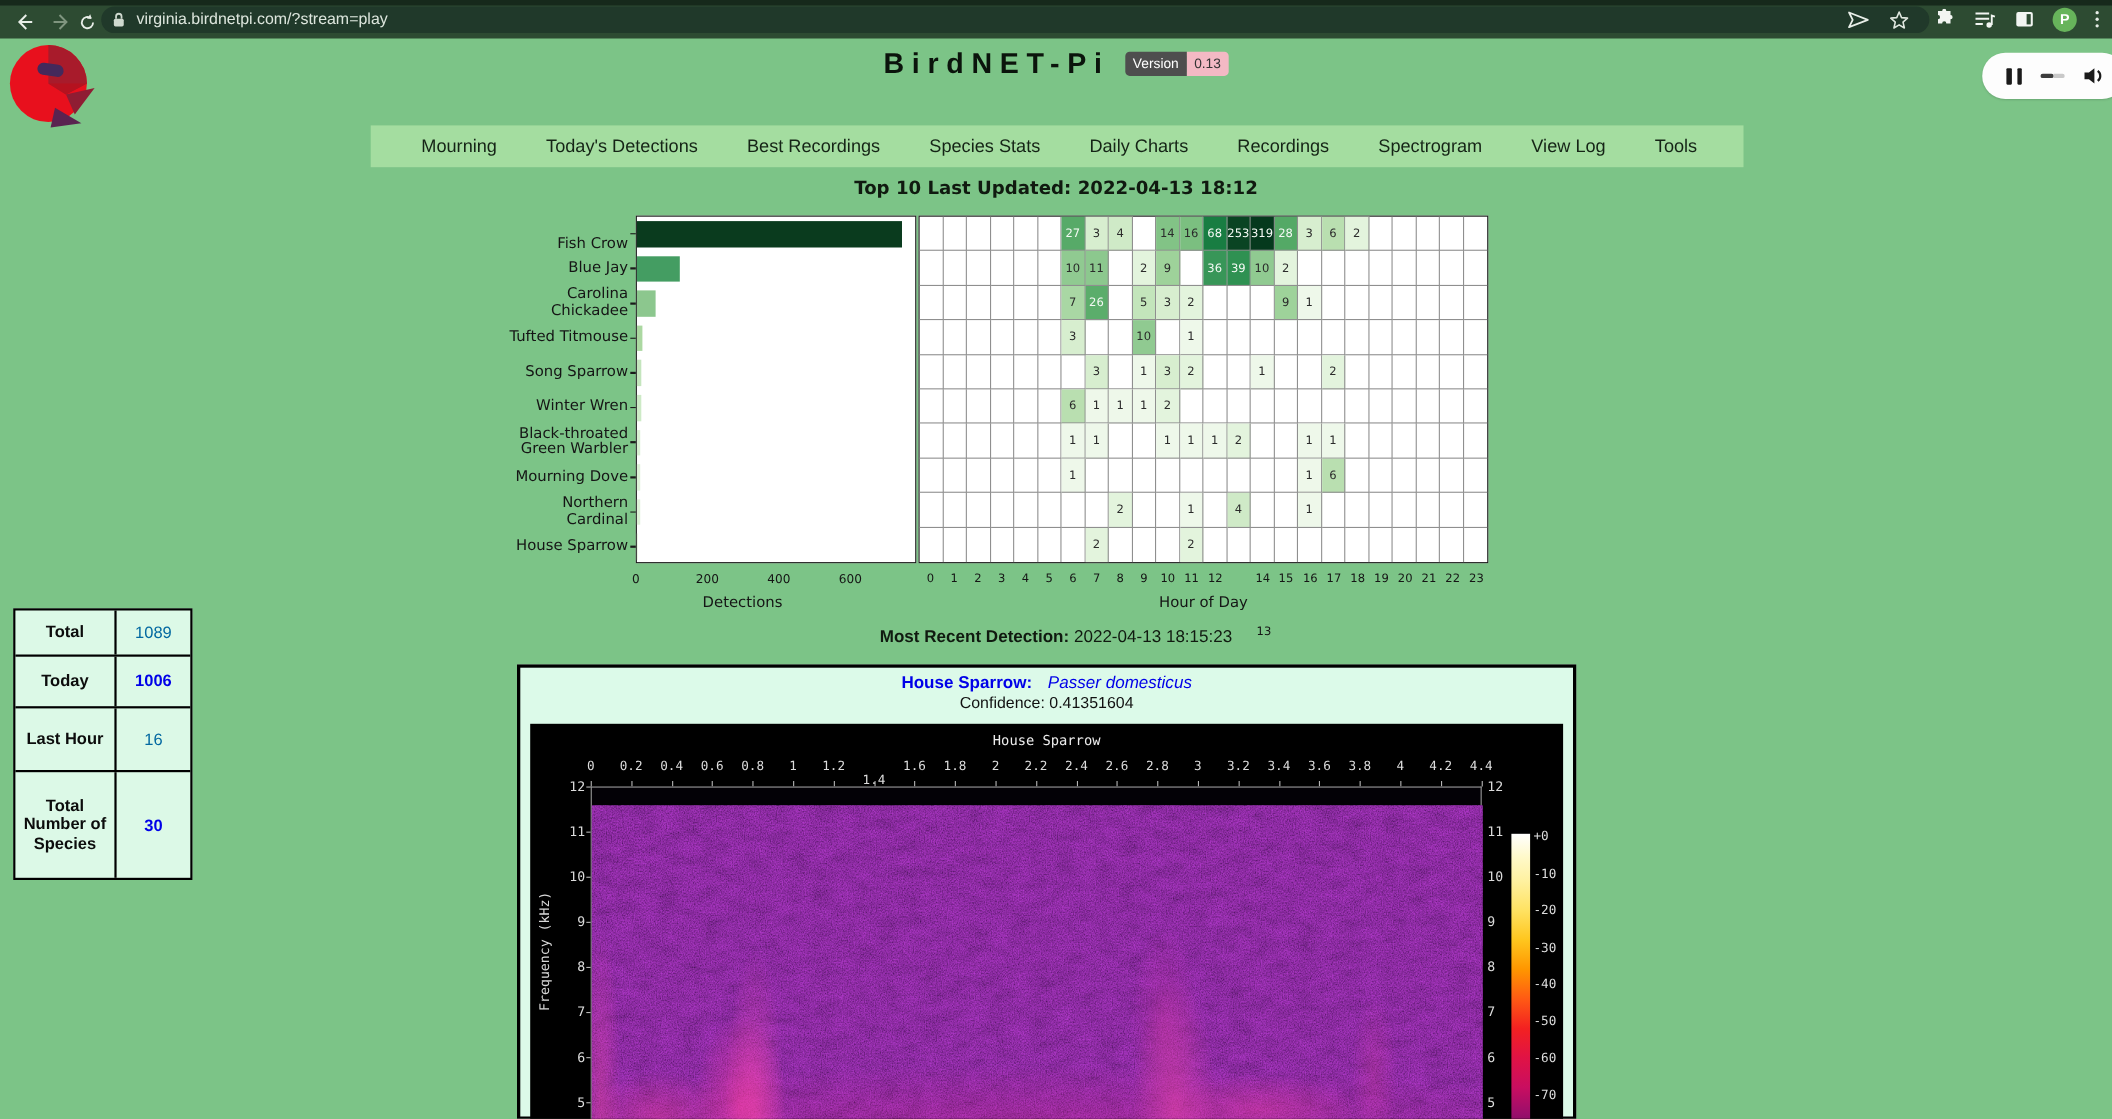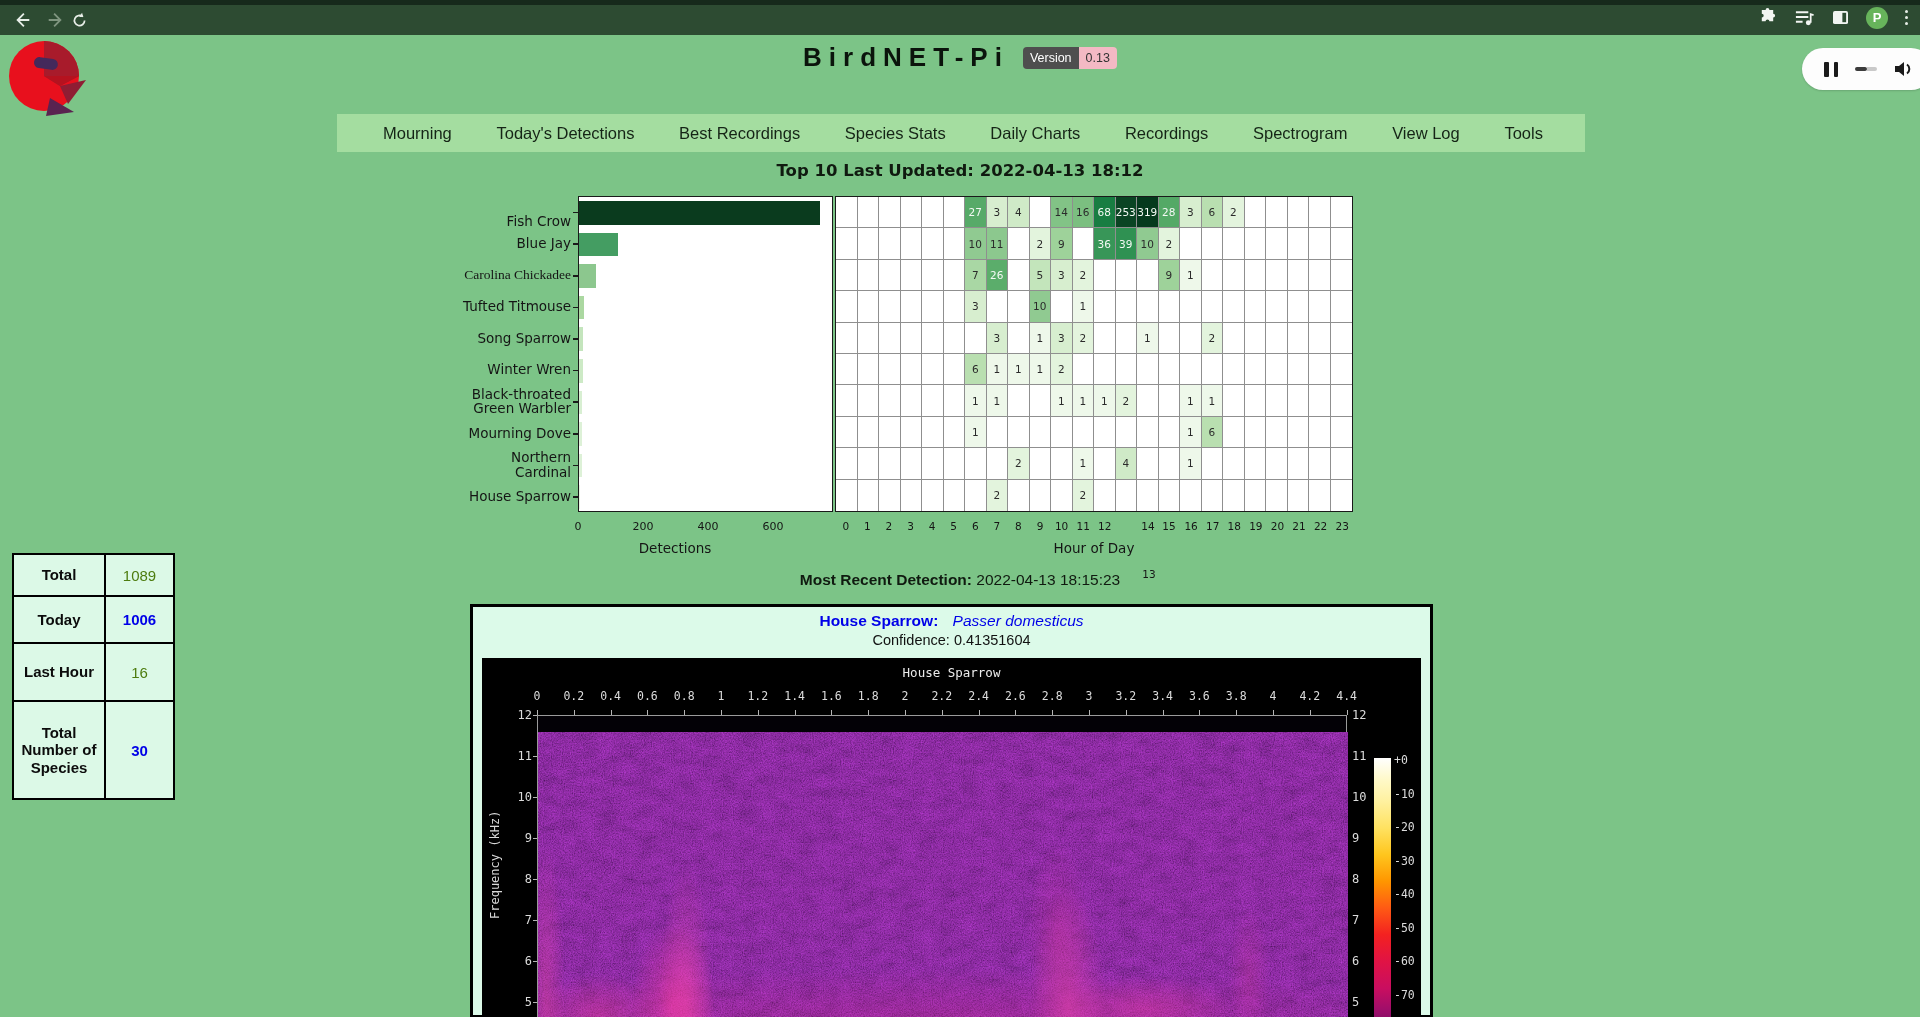--- a/index.html
+++ b/index.html
@@ -54,21 +54,21 @@
   .hm-cell { border-right:1px solid #8f8f8f; border-bottom:1px solid #8f8f8f; display:flex; align-items:center; justify-content:center; font-size:10.5px; color:#2b2b2b; }
   .axis-tick { position:absolute; transform:translateX(-50%); font-size:11px; color:#151515; top:330px; }
   .hour-tick { font-size:10.5px; }
   .axis-title { position:absolute; transform:translateX(-50%); top:350px; font-size:13.5px; color:#151515; }
 
   
   .stats { position:absolute; left:12px; top:553px; width:163px; border:2px solid #000; background:#dcf9e7; }
   .stats-row { display:flex; border-bottom:2px solid #000; }
   .stats-row:last-child { border-bottom:none; }
   .stats-label { width:92px; border-right:2px solid #000; display:flex; align-items:center; justify-content:center; text-align:center; font-weight:bold; font-size:15px; color:#0c0c0c; padding:4px 6px; line-height:1.15; }
-  .stats-value { flex:1; display:flex; align-items:center; justify-content:center; font-size:15px; color:#4d7c0f; }
+  .stats-value { flex:1; display:flex; align-items:center; justify-content:center; font-size:15px; color:#0369a1; }
   .stats-value.link { color:#0000e8; font-weight:bold; cursor:pointer; }
 
   
   .panel { position:absolute; left:470px; top:604px; width:963px; height:414px; background:#dcfae9; border:3px solid #000; }
   .det-line1 { margin-top:5px; text-align:center; font-size:15.5px; }
   .det-common { color:#0000e8; font-weight:bold; cursor:pointer; }
   .det-sci { color:#0000e8; font-style:italic; margin-left:10px; cursor:pointer; }
   .det-line2 { text-align:center; font-size:14.5px; color:#111; margin-top:2px; }
 
   
@@ -111,20 +111,35 @@
     <svg width="18" height="18" viewBox="0 0 20 20">
         <path d="M9 3 L16 10 L9 17 M16 10 H3" stroke="#7f957f" stroke-width="2" fill="none"></path>
       </svg>
   </div>
   <div class="chrome-btn" style="left:64px">
     <svg width="17" height="17" viewBox="0 0 20 20">
         <path d="M16 10 A6 6 0 1 1 13.8 5.4" stroke="#e8eee8" stroke-width="2" fill="none"></path>
         <path d="M13 1 L14.5 6 L9.5 6 Z" fill="#e8eee8"></path>
       </svg>
   </div>
+  <div class="url-pill">
+    <svg width="12" height="14" viewBox="0 0 12 14">
+        <rect x="1.5" y="6" width="9" height="7" rx="1.5" fill="#cfd9cf"></rect>
+        <path d="M3.5 6 V4 a2.5 2.5 0 0 1 5 0 V6" stroke="#cfd9cf" stroke-width="1.6" fill="none"></path>
+      </svg>
+    <span class="url-text">virginia.birdnetpi.com/?stream=play</span>
+    <span class="pill-right">
+      <svg width="19" height="16" viewBox="0 0 20 16">
+          <path d="M1 15 L19 8 L1 1 L4.5 8 Z" fill="none" stroke="#e8eee8" stroke-width="1.7" stroke-linejoin="round"></path>
+        </svg>
+      <svg width="19" height="19" viewBox="0 0 20 20">
+          <path d="M10 2 L12.3 7.4 L18 7.9 L13.7 11.7 L15 17.3 L10 14.3 L5 17.3 L6.3 11.7 L2 7.9 L7.7 7.4 Z" fill="none" stroke="#dfe7df" stroke-width="1.5" stroke-linejoin="round"></path>
+        </svg>
+    </span>
+  </div>
   <div class="chrome-right">
     <svg width="19" height="19" viewBox="0 0 20 20">
         <path d="M8 2 a2 2 0 0 1 4 0 h4 v4 a2 2 0 0 1 0 4 v4 h-4 a2 2 0 0 0 -4 0 H4 v-4 a2 2 0 0 0 0 -4 V2 Z" fill="#f2f5f2"></path>
       </svg>
     <svg width="21" height="18" viewBox="0 0 22 18">
         <path d="M2 3 H15 M2 8 H15 M2 13 H9" stroke="#f2f5f2" stroke-width="2"></path>
         <circle cx="15" cy="14" r="2.6" fill="#f2f5f2"></circle>
         <path d="M17.5 14 V5 l3 1" stroke="#f2f5f2" stroke-width="1.8" fill="none"></path>
       </svg>
     <svg width="17" height="15" viewBox="0 0 18 16">
@@ -185,21 +200,21 @@
     <a>View Log</a>
     <a>Tools</a>
   </div>
 
 <div class="top10-heading">Top 10 Last Updated: 2022-04-13 18:12</div>
 
 <div class="chart">
   <div class="species-labels" id="species-labels">
       <div class="species-label" style="top: 0px; margin-top: 10px;">Fish Crow</div>
       <div class="species-label" style="top: 31.6px;">Blue Jay</div>
-      <div class="species-label" style="top: 63.2px; font-family: Liberation Serif, serif;">Carolina Chickadee</div>
+      <div class="species-label" style="top: 63.2px;">Carolina Chickadee</div>
       <div class="species-label" style="top: 94.8px;">Tufted Titmouse</div>
       <div class="species-label" style="top: 126.4px;">Song Sparrow</div>
       <div class="species-label" style="top: 158px;">Winter Wren</div>
       <div class="species-label" style="top: 189.6px;">Black-throated Green Warbler</div>
       <div class="species-label" style="top: 221.2px;">Mourning Dove</div>
       <div class="species-label" style="top: 252.8px;">Northern Cardinal</div>
       <div class="species-label" style="top: 284.4px;">House Sparrow</div>
     </div>
   <div class="bar-plot" id="bar-plot">
       <div class="bar" style="top: 4px; height: 23.6px; width: 241.475px; background: rgb(10, 59, 30);"></div>
@@ -543,21 +558,21 @@
         <div class="spec-xtick" style="left: 128.6px;">0.4</div>
         <div class="spec-xmark" style="left: 128.6px;"></div>
         <div class="spec-xtick" style="left: 165.4px;">0.6</div>
         <div class="spec-xmark" style="left: 165.4px;"></div>
         <div class="spec-xtick" style="left: 202.2px;">0.8</div>
         <div class="spec-xmark" style="left: 202.2px;"></div>
         <div class="spec-xtick" style="left: 239px;">1</div>
         <div class="spec-xmark" style="left: 239px;"></div>
         <div class="spec-xtick" style="left: 275.8px;">1.2</div>
         <div class="spec-xmark" style="left: 275.8px;"></div>
-        <div class="spec-xtick" style="left: 312.6px;">1.4</div>
+        <div class="spec-xtick" style="left: 312.6px; margin-top: 13px;">1.4</div>
         <div class="spec-xmark" style="left: 312.6px;"></div>
         <div class="spec-xtick" style="left: 349.4px;">1.6</div>
         <div class="spec-xmark" style="left: 349.4px;"></div>
         <div class="spec-xtick" style="left: 386.2px;">1.8</div>
         <div class="spec-xmark" style="left: 386.2px;"></div>
         <div class="spec-xtick" style="left: 423px;">2</div>
         <div class="spec-xmark" style="left: 423px;"></div>
         <div class="spec-xtick" style="left: 459.8px;">2.2</div>
         <div class="spec-xmark" style="left: 459.8px;"></div>
         <div class="spec-xtick" style="left: 496.6px;">2.4</div>

